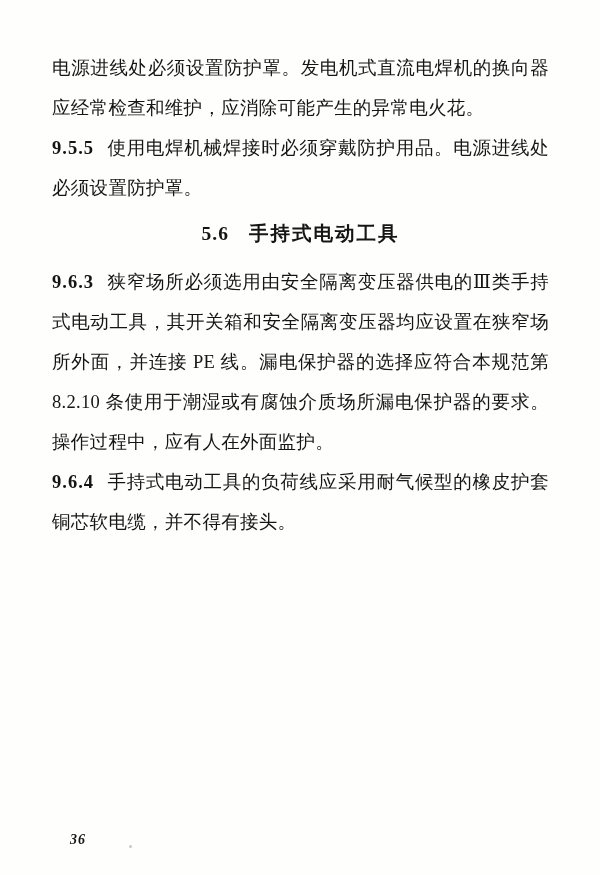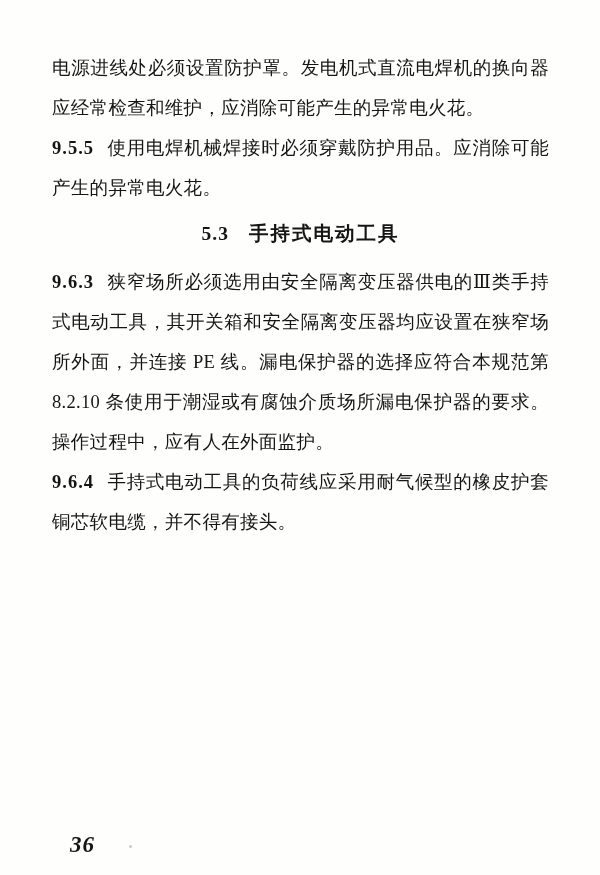--- a/index.html
+++ b/index.html
@@ -36,21 +36,21 @@
     margin:12px 0 15px 0;
     text-align:center;
     font-size:19.5px;
     font-weight:bold;
     letter-spacing:1px;
   }
   h2.heading .h-title{ margin-left:20px; letter-spacing:2px; }
   .page-num{
     position:absolute;
     left:70px; top:832px;
-    font-size:23px;
+    font-size:14px;
     font-style:italic;
     font-weight:bold;
     letter-spacing:1px;
   }
   .scan-dot{
     position:absolute;
     left:129px; top:845px;
     width:3px; height:3px;
     background:#c9c9c9;
     border-radius:50%;
@@ -59,23 +59,23 @@
 </head>
 <body>
 
 <div class="page">
   <div class="content">
 
     <p class="para"><span>电源进线处必须设置防护罩。发电机式直流电焊机的换向器应经常检查和维护，应消除可能产生的异常电火花。</span></p>
 
 
 
-    <p class="para"><span class="num">9.5.5</span><span>使用电焊机械焊接时必须穿戴防护用品。应消除可能产生的异常电火花。</span></p>
+    <p class="para"><span class="num">9.5.5</span><span>使用电焊机械焊接时必须穿戴防护用品。电源进线处必须设置防护罩。</span></p>
 
-    <h2 class="heading"><span class="h-num">5.3</span><span class="h-title">手持式电动工具</span></h2>
+    <h2 class="heading"><span class="h-num">5.6</span><span class="h-title">手持式电动工具</span></h2>
 
 
 
     <p class="para"><span class="num">9.6.3</span><span>狭窄场所必须选用由安全隔离变压器供电的Ⅲ类手持式电动工具，其开关箱和安全隔离变压器均应设置在狭窄场所外面，并连接 PE 线。漏电保护器的选择应符合本规范第 8.2.10 条使用于潮湿或有腐蚀介质场所漏电保护器的要求。操作过程中，应有人在外面监护。</span></p>
 
     <p class="para"><span class="num">9.6.4</span><span>手持式电动工具的负荷线应采用耐气候型的橡皮护套铜芯软电缆，并不得有接头。</span></p>
 
   </div>
 
   <div class="page-num">36</div>

